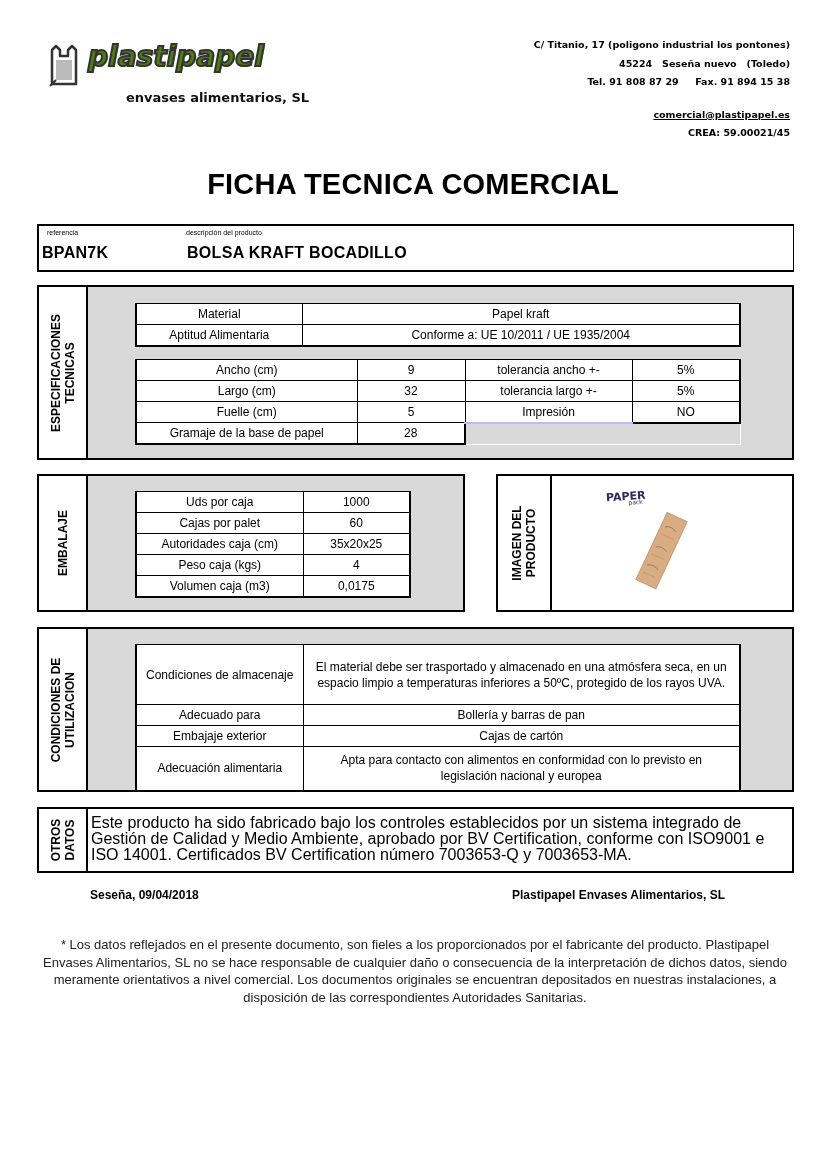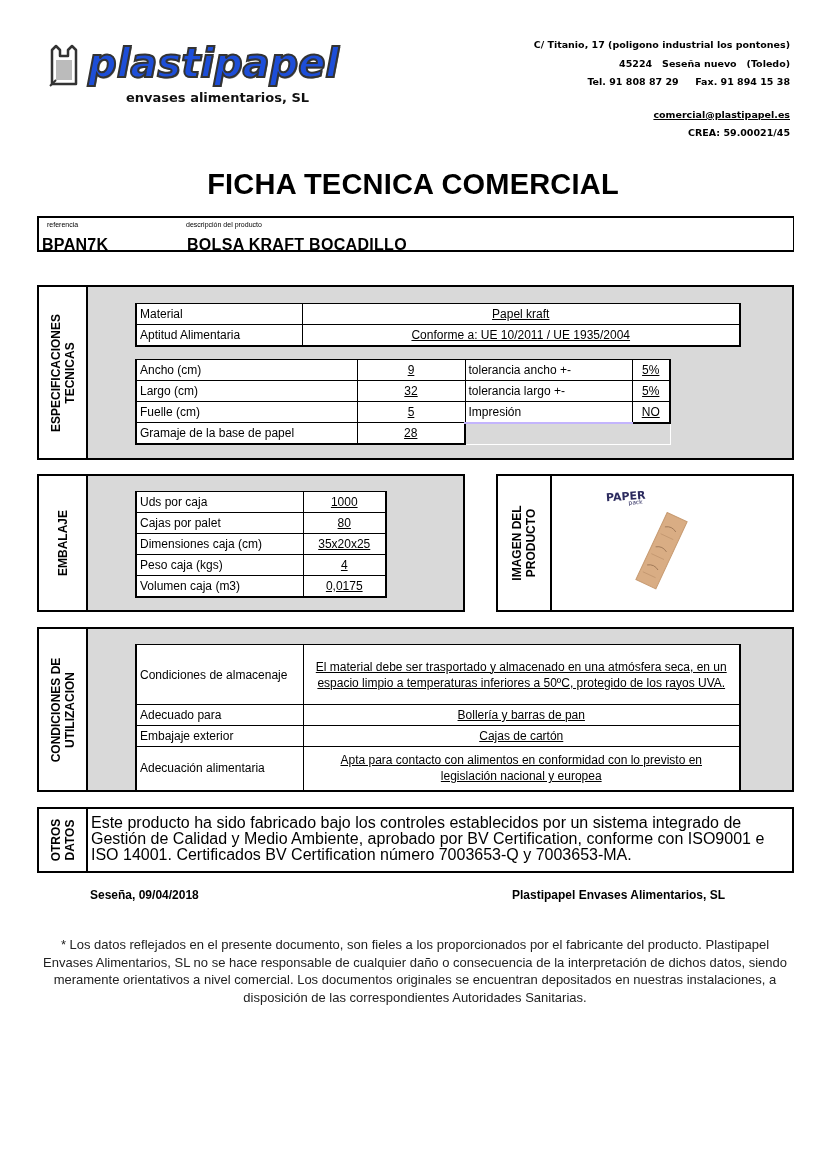--- a/index.html
+++ b/index.html
@@ -1,44 +1,44 @@
 <!DOCTYPE html>
 <html><head>
 <meta charset="utf-8">
 <style>
   * { box-sizing: border-box; margin: 0; padding: 0; }
   body { width: 826px; height: 1169px; background: #fff; position: relative; font-family: "Liberation Sans", sans-serif; color: #000; overflow: hidden; }
   .abs { position: absolute; }
 
   
   .logo { left: 46px; top: 36px; width: 270px; height: 70px; }
-  .logo-word { position: absolute; left: 42px; top: 4px; font-family: "DejaVu Sans", sans-serif; font-weight: bold; font-style: italic; font-size: 40px; letter-spacing: 0px; color: #1d4ed8;
+  .logo-word { position: absolute; left: 42px; top: 4px; font-family: "DejaVu Sans", sans-serif; font-weight: bold; font-style: italic; font-size: 28px; letter-spacing: 0px; color: #4d7c0f;
     -webkit-text-stroke: 2px #333; text-shadow: 1px 1px 0 #777; }
   .logo-sub { position: absolute; left: 80px; top: 54px; font-family: "DejaVu Sans", sans-serif; font-weight: bold; font-size: 13px; color: #111; white-space: nowrap; }
   .bag-icon { position: absolute; left: 0; top: 8px; width: 40px; height: 44px; }
 
   
   .contact { right: 36px; top: 36px; text-align: right; font-family: "DejaVu Sans", sans-serif; font-weight: bold; font-size: 9.5px; line-height: 18.5px; }
   .contact .email { text-decoration: underline; margin-top: 14px; }
 
   .title { left: 0; width: 826px; top: 168px; text-align: center; font-family: "Liberation Sans", sans-serif; font-weight: bold; font-size: 29px; letter-spacing: 0.2px; }
 
   
-  .refbox { left: 37px; top: 216px; width: 757px; height: 36px; border: 2px solid #000; border-right: 1px solid #000; }
+  .refbox { left: 37px; top: 224px; width: 757px; height: 48px; border: 2px solid #000; border-right: 1px solid #000; }
   .ref-label { position: absolute; font-size: 7px; top: 3px; }
   .ref-val { position: absolute; font-size: 16px; font-weight: bold; top: 18px; letter-spacing: 0.3px; }
 
   
   .section { border: 2px solid #000; background: #d9d9d9; }
   .side { position: absolute; left: 0; top: 0; bottom: 0; width: 49px; background: #fff; border-right: 2px solid #000; }
   .side-text { position: absolute; left: 50%; top: 50%; transform: translate(-50%,-50%) rotate(-90deg); font-weight: bold; font-size: 12px; text-align: center; line-height: 14px; white-space: nowrap; }
 
   table.grid { position: absolute; border-collapse: collapse; background: #fff; font-size: 12px; }
-  table.grid td { border: 1px solid #000; padding: 0 3px; height: 21px; white-space: nowrap; }
-  table.grid td.c { text-align: center; text-decoration: underline; }
+  table.grid td { border: 1px solid #000; padding: 0 3px; height: 21px; white-space: nowrap; text-align: center; }
+  table.grid td.c { text-align: center; }
   table.grid tr:last-child td { border-bottom: 2px solid #000000; }
   table.grid td:first-child { border-left: 2px solid #000; }
   table.grid td:last-child { border-right: 2px solid #000; }
 
   .wrap td { white-space: normal !important; }
 
   .otros-text { position: absolute; left: 52px; top: 6px; right: 2px; font-size: 16px; line-height: 16px; }
 
   .sign { font-weight: bold; font-size: 12px; }
   .disclaimer { left: 40px; width: 750px; top: 936px; text-align: center; font-size: 13px; line-height: 17.5px; color: #222; }
@@ -89,21 +89,21 @@
         <tr>
       <td>Material</td>
       <td class="c">Papel kraft</td>
     </tr>
     <tr>
       <td>Aptitud Alimentaria</td>
       <td class="c">Conforme a: UE 10/2011  /  UE 1935/2004</td>
     </tr>
   </tbody>
     </table>
-  <table class="grid" style="left:96px; top:72px; width:536px;">
+  <table class="grid" style="left:96px; top:72px; width:606px;">
     <colgroup>
         <col style="width:221px">
         <col style="width:108px">
         <col style="width:167px">
         <col>
       </colgroup>
     <tbody>
         <tr>
       <td>Ancho (cm)</td>
       <td class="c">9</td>
@@ -129,36 +129,36 @@
       <td style="background:#d9d9d9; border:none;"></td>
     </tr>
   </tbody>
     </table>
 </div>
 
 <div class="abs section" style="left:37px; top:474px; width:428px; height:138px;">
   <div class="side">
     <div class="side-text">EMBALAJE</div>
   </div>
-  <table class="grid" style="left:96px; top:15px; width:252px;">
+  <table class="grid" style="left:96px; top:15px; width:276px;">
     <colgroup>
         <col style="width:167px">
         <col>
       </colgroup>
     <tbody>
         <tr>
           <td>Uds por caja</td>
           <td class="c">1000</td>
         </tr>
     <tr>
           <td>Cajas por palet</td>
-          <td class="c">80</td>
-        </tr>
-    <tr>
-          <td>Dimensiones caja (cm)</td>
+          <td class="c">60</td>
+        </tr>
+    <tr>
+          <td>Autoridades caja (cm)</td>
           <td class="c">35x20x25</td>
         </tr>
     <tr>
           <td>Peso caja (kgs)</td>
           <td class="c">4</td>
         </tr>
     <tr>
           <td>Volumen caja (m3)</td>
           <td class="c">0,0175</td>
         </tr>

